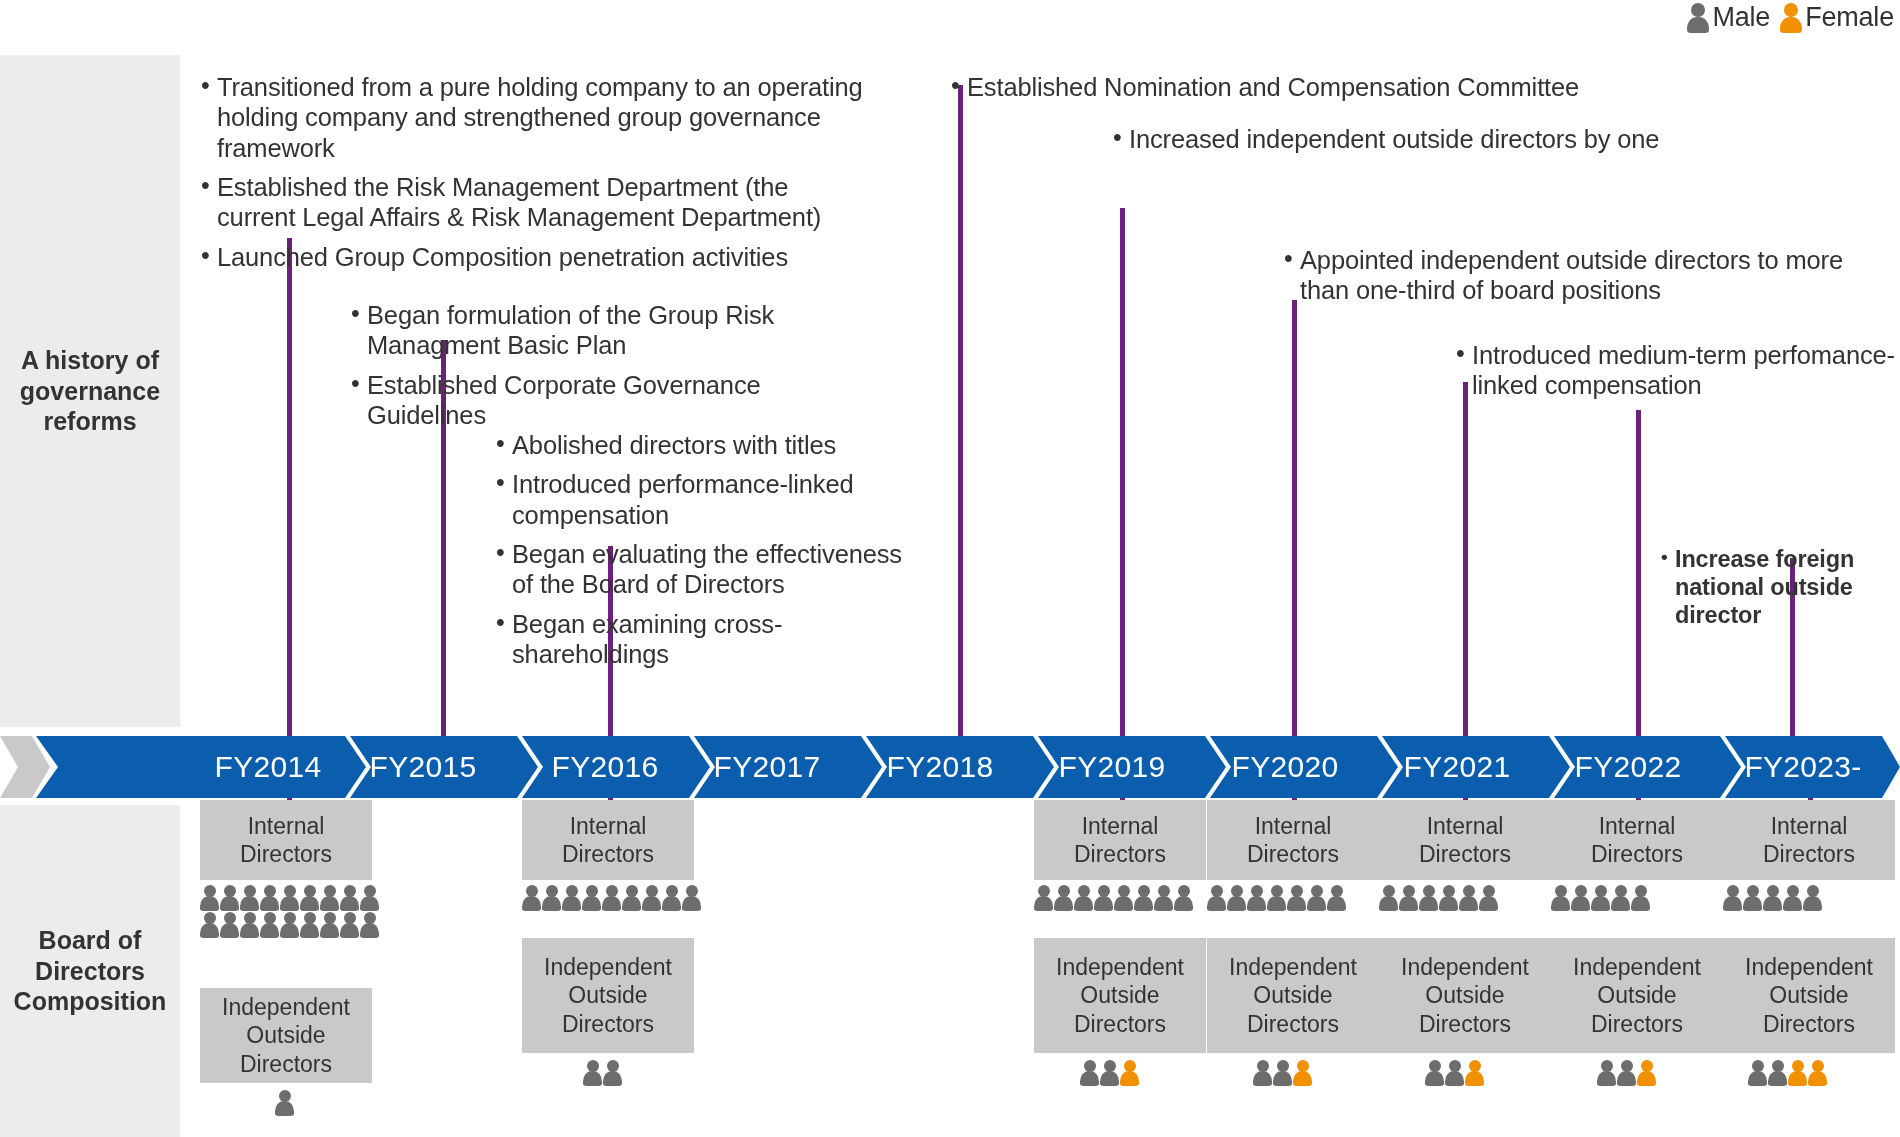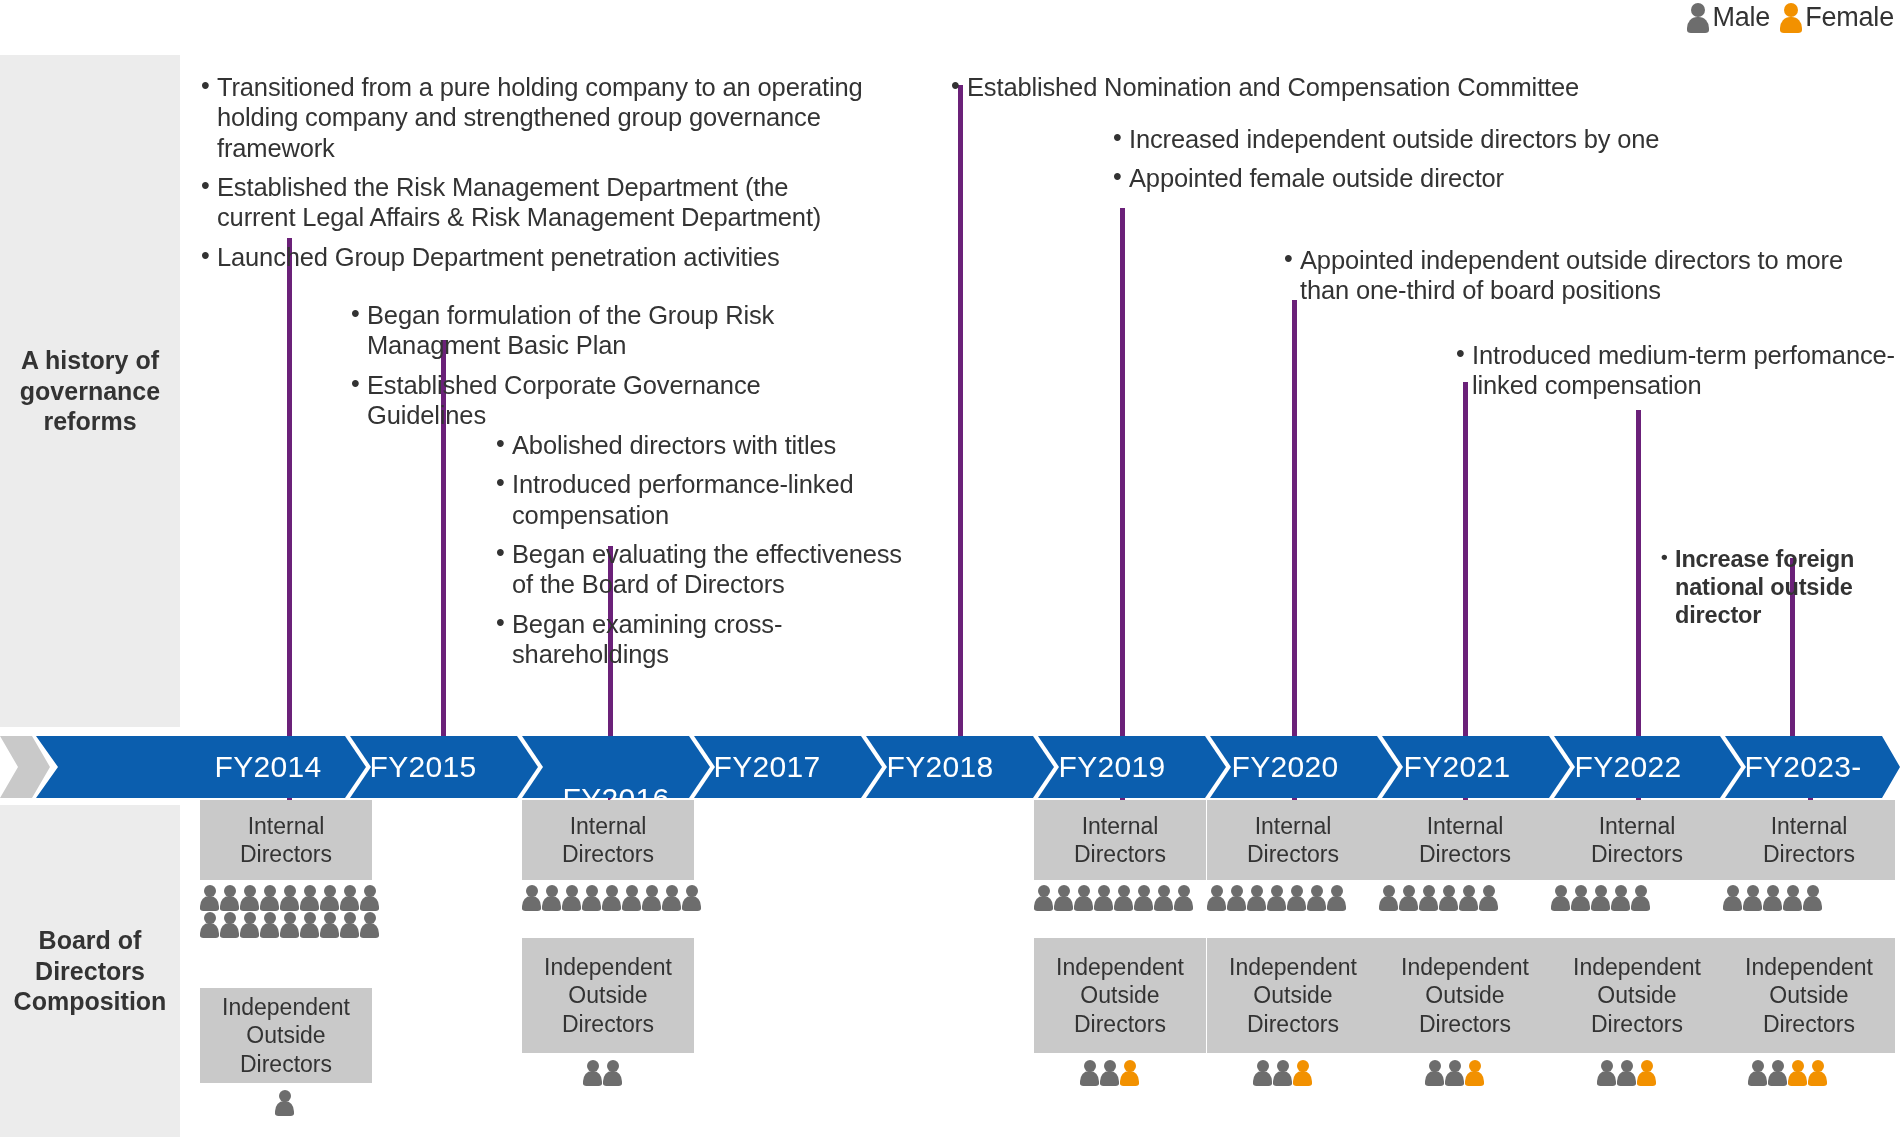--- a/index.html
+++ b/index.html
@@ -106,21 +106,21 @@
   <div class="conn" style="left:1120px; top:798px; height:22px;"></div>
   <div class="conn" style="left:1292px; top:798px; height:22px;"></div>
   <div class="conn" style="left:1463px; top:798px; height:22px;"></div>
   <div class="conn" style="left:1636px; top:798px; height:22px;"></div>
   <div class="conn" style="left:1808px; top:798px; height:22px;"></div>
 
   <div class="note" style="left:200px; top:72px; width:670px;">
     <ul>
       <li>Transitioned from a pure holding company to an operating holding company and strengthened group governance framework</li>
       <li>Established the Risk Management Department (the current Legal Affairs &amp; Risk Management Department)</li>
-      <li>Launched Group Department penetration activities</li>
+      <li>Launched Group Composition penetration activities</li>
     </ul>
   </div>
 
   <div class="note" style="left:495px; top:430px; width:420px;">
     <ul>
       <li>Abolished directors with titles</li>
       <li>Introduced performance-linked compensation</li>
       <li>Began evaluating the effectiveness of the Board of Directors</li>
       <li>Began examining cross-shareholdings</li>
     </ul>
@@ -135,21 +135,20 @@
 
   <div class="note" style="left:950px; top:72px; width:720px;">
     <ul>
       <li>Established Nomination and Compensation Committee</li>
     </ul>
   </div>
 
   <div class="note" style="left:1112px; top:124px; width:620px;">
     <ul>
       <li>Increased independent outside directors by one</li>
-      <li>Appointed female outside director</li>
     </ul>
   </div>
 
   <div class="note" style="left:1283px; top:245px; width:610px;">
     <ul>
       <li>Appointed independent outside directors to more than one-third of board positions</li>
     </ul>
   </div>
 
   <div class="note" style="left:1455px; top:340px; width:440px;">
@@ -168,21 +167,21 @@
   <div class="timeline">
     <div class="tl-cap"></div>
     <div class="tl-body"></div>
 
     <div class="tl-seg" style="left:188px; width:160px;">
       <span>FY2014</span>
       </div>
     <div class="tl-seg" style="left:343px; width:160px;">
       <span>FY2015</span>
       </div>
-    <div class="tl-seg" style="left:536px; width:160px;margin-top:32px;">
+    <div class="tl-seg" style="left:525px; width:160px;">
       <span>FY2016</span>
       </div>
     <div class="tl-seg" style="left:687px; width:160px;">
       <span>FY2017</span>
       </div>
     <div class="tl-seg" style="left:860px; width:160px;">
       <span>FY2018</span>
       </div>
     <div class="tl-seg" style="left:1032px; width:160px;">
       <span>FY2019</span>

